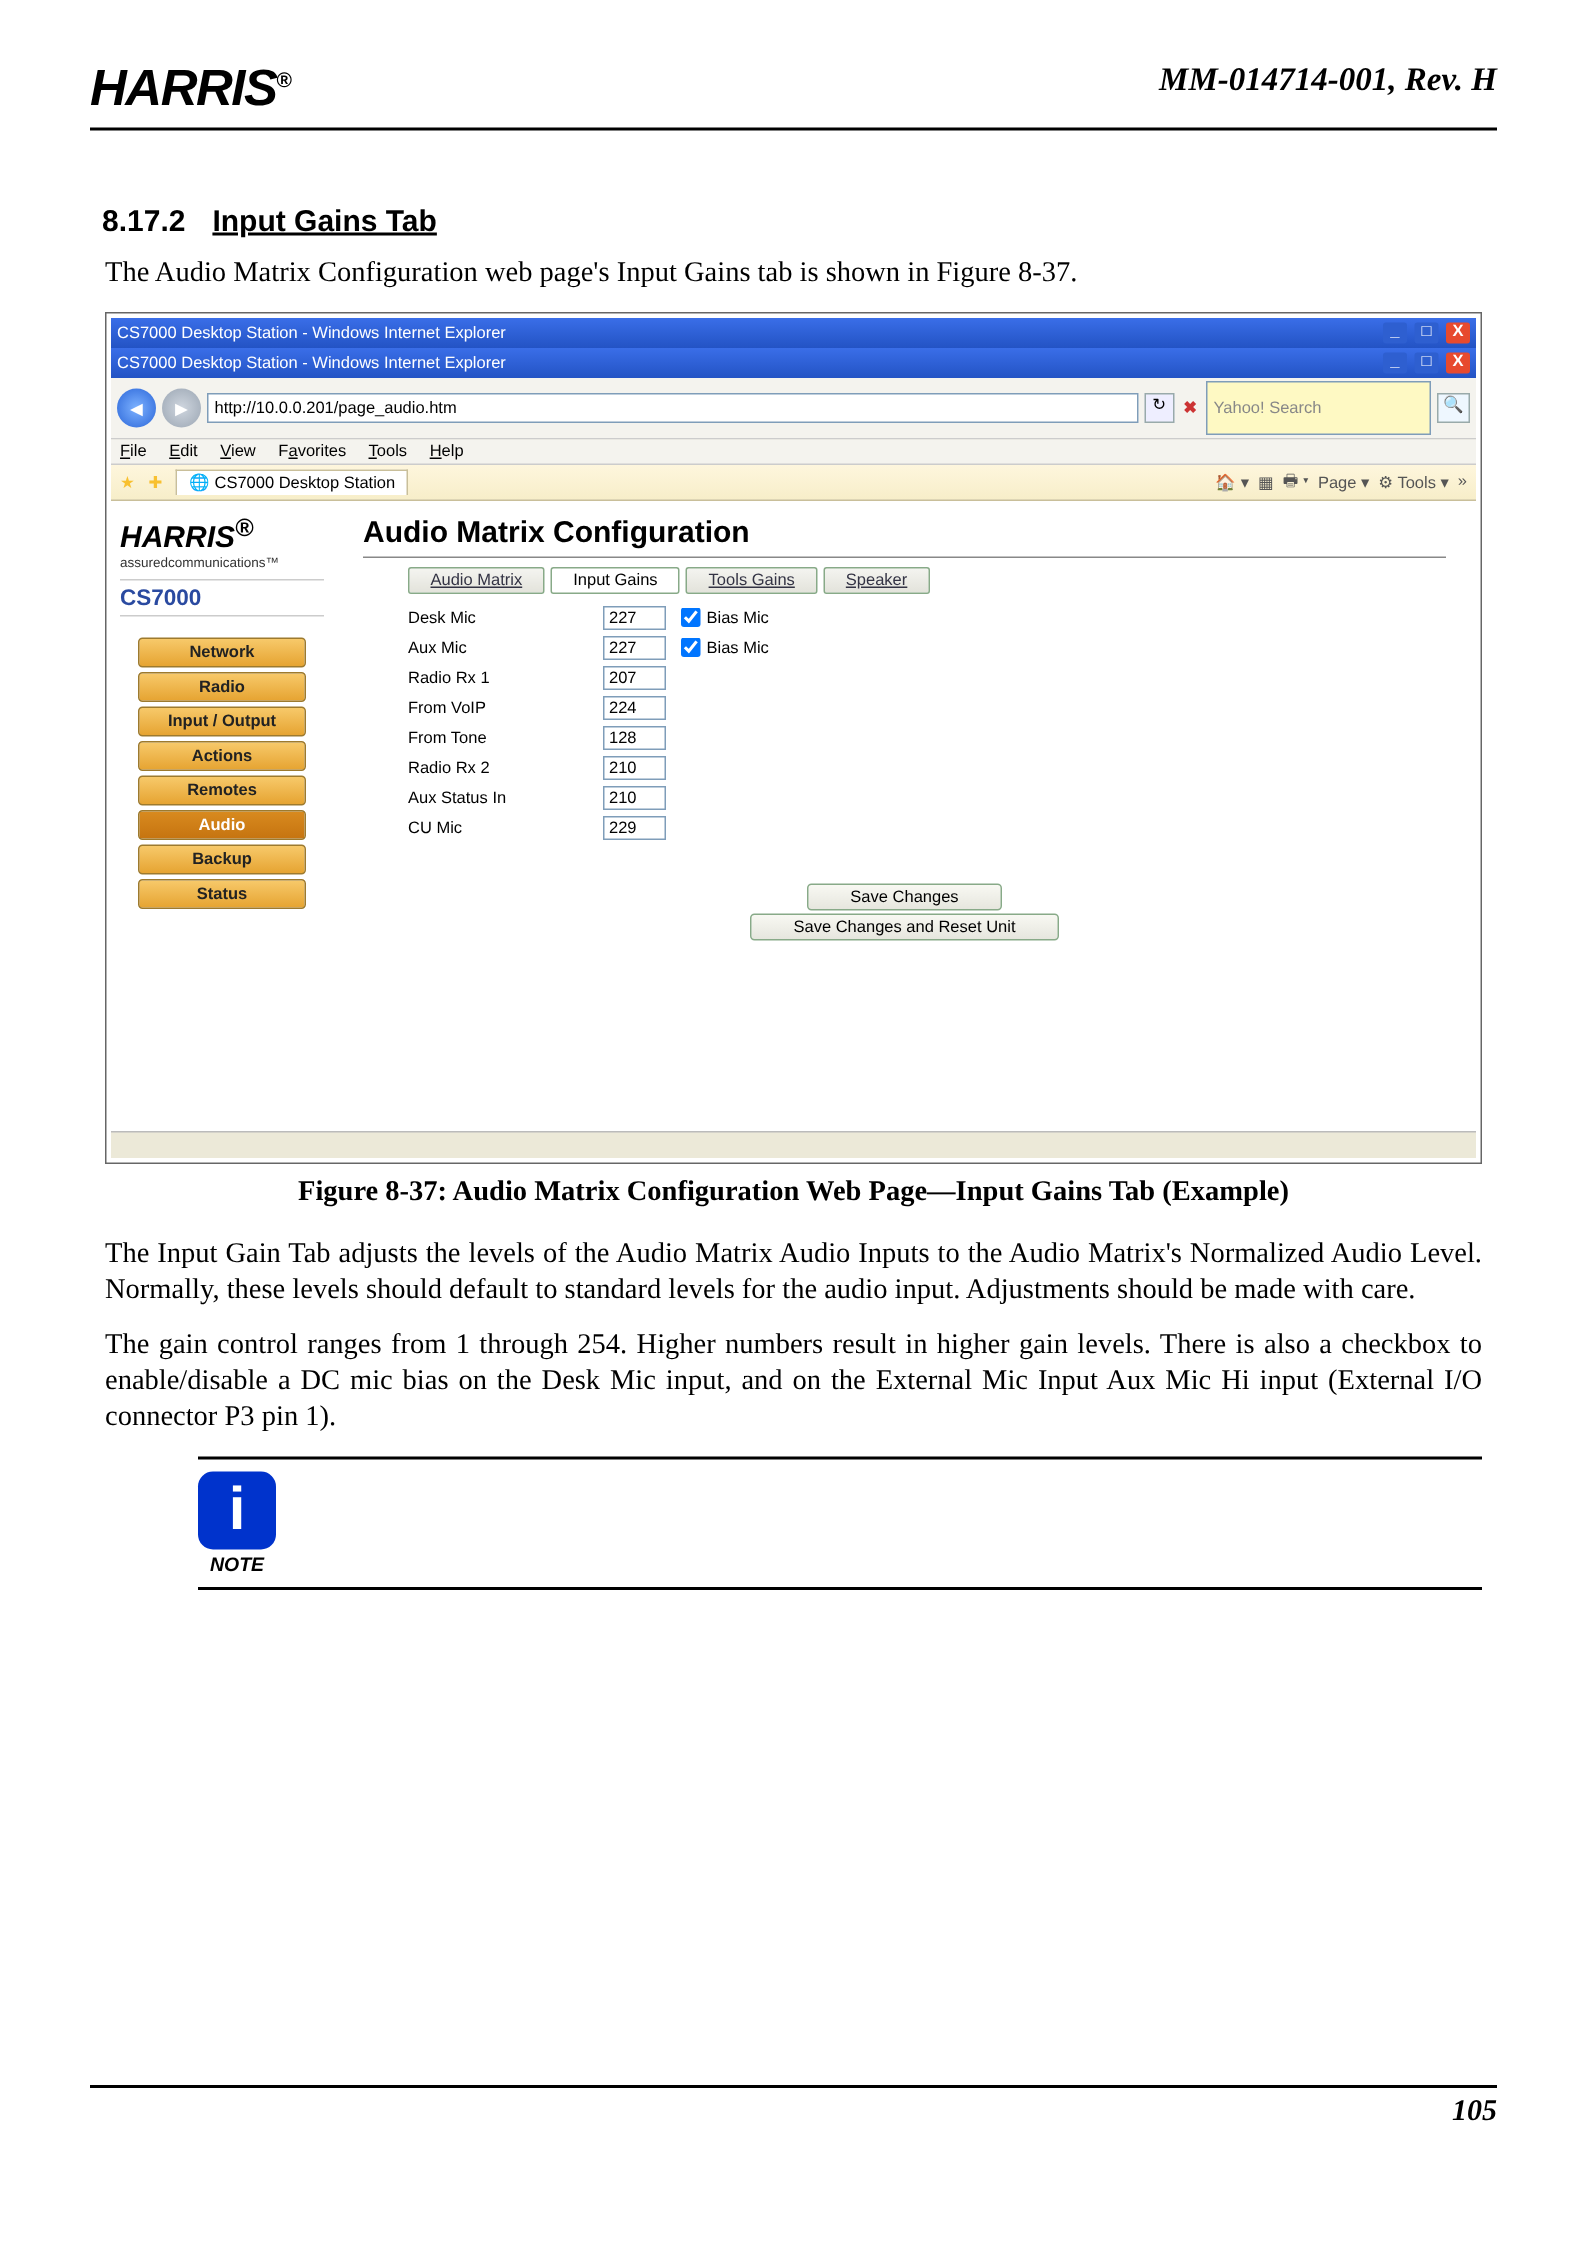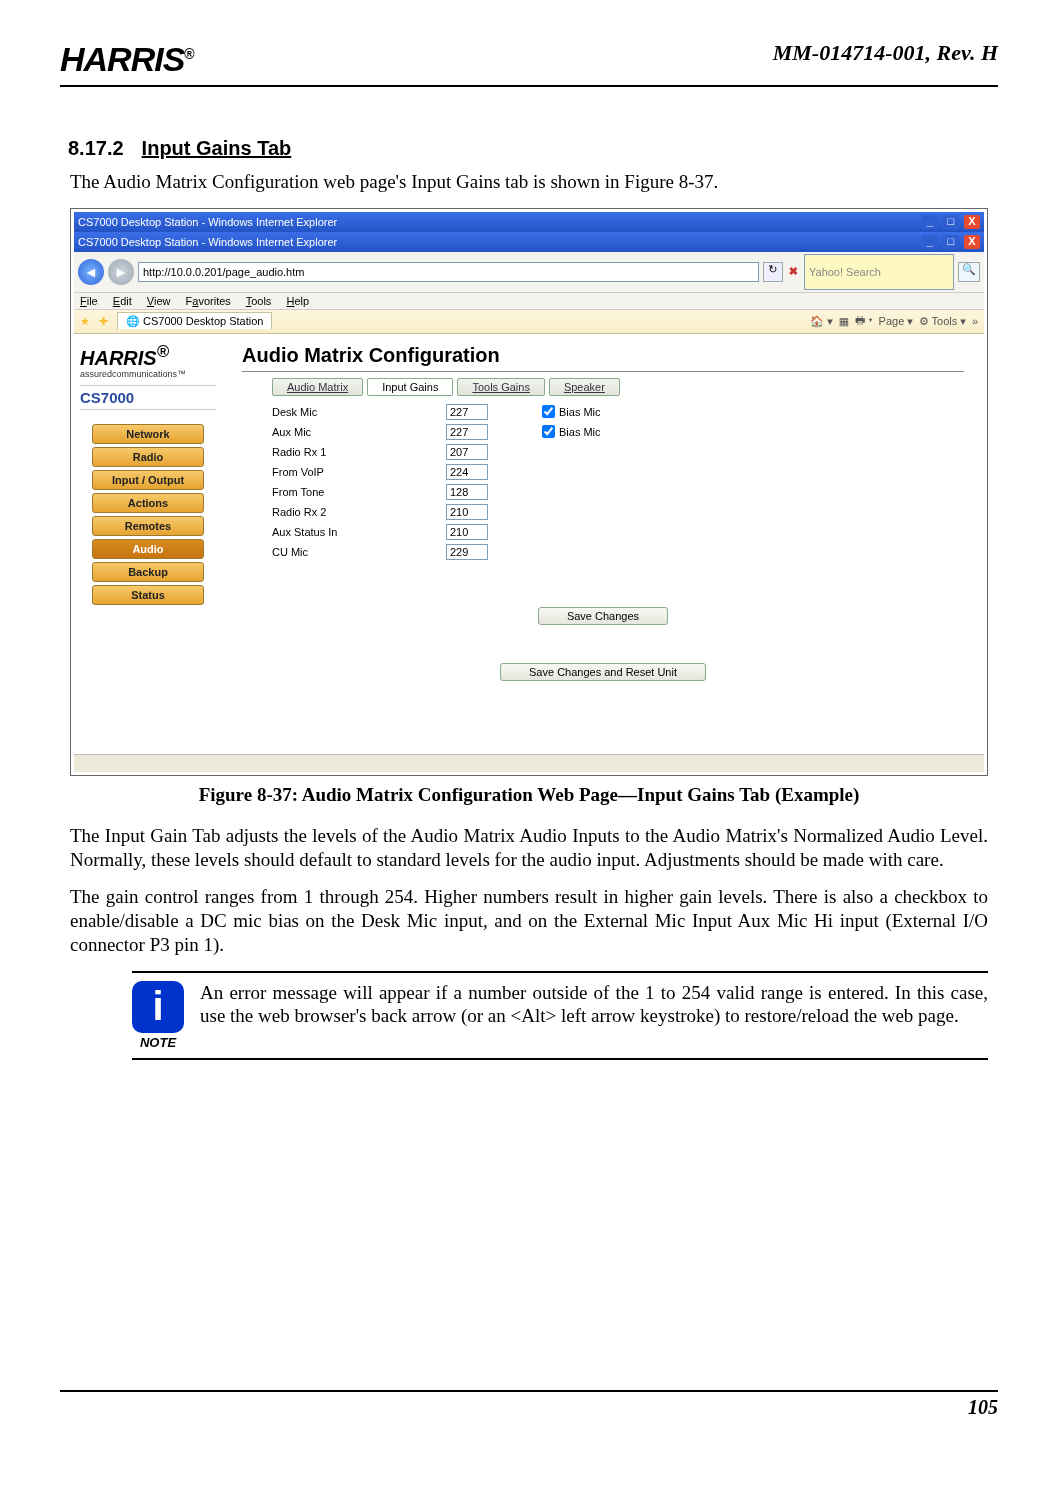--- a/index.html
+++ b/index.html
@@ -47,26 +47,26 @@
   .harris-sm { font-family: Arial, sans-serif; font-weight:900; font-style:italic; font-size:20px; }
   .assured { font-size:9px; color:#333; margin-bottom:6px; }
   .cs7000 { color:#2a4aa0; font-weight:bold; font-size:15px; border-bottom:1px solid #ccc; border-top:1px solid #ccc; padding:3px 0; margin-bottom:14px; }
   .nav-btn { display:block; width: 112px; margin: 3px auto; padding: 3px 0; text-align:center; background: linear-gradient(#f7c96a,#e6a432); border:1px solid #9d7a2e; border-radius:3px; font-weight:bold; font-size:11px; color:#222; }
   .nav-btn.active { background: linear-gradient(#d88a1f,#c67410); color:#fff; }
   .main { flex:1; padding: 10px 20px; }
   .main-title { font-family: Arial, sans-serif; font-weight:bold; font-size:20px; border-bottom:1px solid #888; padding-bottom:4px; margin-bottom:6px; }
   .tab-row { display:flex; gap:4px; margin: 0 0 8px 30px; }
   .tab { border:1px solid #8a8; background: linear-gradient(#f4f4f0,#e3e3db); padding: 2px 14px; border-radius: 2px; font-size:11px; color:#334; text-decoration:underline; }
   .tab.active { background:#fff; font-weight:normal; text-decoration:none; color:#000; }
-  .gain-row { display:flex; align-items:center; margin: 4px 0 4px 30px; font-size:11px;gap:44px; }
+  .gain-row { display:flex; align-items:center; margin: 4px 0 4px 30px; font-size:11px; }
   .gain-row .lbl { width: 130px; }
   .gain-row input.val { width: 42px; border:1px solid #7f9db9; padding:1px 3px; font-size:11px; text-align:left; }
   .bias { margin-left: 10px; display:flex; align-items:center; gap:4px; }
   .save-area { text-align:center; margin-top: 28px; }
-  .save-btn { border:1px solid #8a8; background: linear-gradient(#f8f8f2,#e6e6de); padding: 2px 28px; border-radius:3px; font-size:11px; margin:19px 0; display:inline-block; }
+  .save-btn { border:1px solid #8a8; background: linear-gradient(#f8f8f2,#e6e6de); padding: 2px 28px; border-radius:3px; font-size:11px; margin:1px 0; display:inline-block; }
   .statusbar { background:#ece9d8; border-top:1px solid #bbb; height:18px; display:flex; justify-content:flex-end; align-items:center; padding:0 6px; gap:8px; color:#555; }
 </style>
 </head>
 <body>
 
 <div class="page">
 
   <div class="header-row">
     <div class="harris-logo">
       <span>HARRIS</span><span class="reg">®</span>
@@ -222,20 +222,19 @@
   <div class="figure-caption">Figure 8-37:  Audio Matrix Configuration Web Page—Input Gains Tab (Example)</div>
 
   <p class="body-text">The Input Gain Tab adjusts the levels of the Audio Matrix Audio Inputs to the Audio Matrix's Normalized Audio Level.  Normally, these levels should default to standard levels for the audio input.  Adjustments should be made with care.</p>
   <p class="body-text">The gain control ranges from 1 through 254.  Higher numbers result in higher gain levels.  There is also a checkbox to enable/disable a DC mic bias on the Desk Mic input, and on the External Mic Input Aux Mic Hi input (External I/O connector P3 pin 1).</p>
 
   <div class="note-row">
     <div class="note-icon-wrap">
       <div class="note-icon">i</div>
       <div class="note-label">NOTE</div>
     </div>
-    <div class="note-text">An error message will appear if a number outside of the 1 to 254 valid range is entered.  In this case, use the web browser's back arrow (or an &lt;Alt&gt; left arrow keystroke) to restore/reload the web page.</div>
   </div>
 
   <div class="footer-row">
     <span>105</span>
   </div>
 
 </div>
 
 </body></html>

